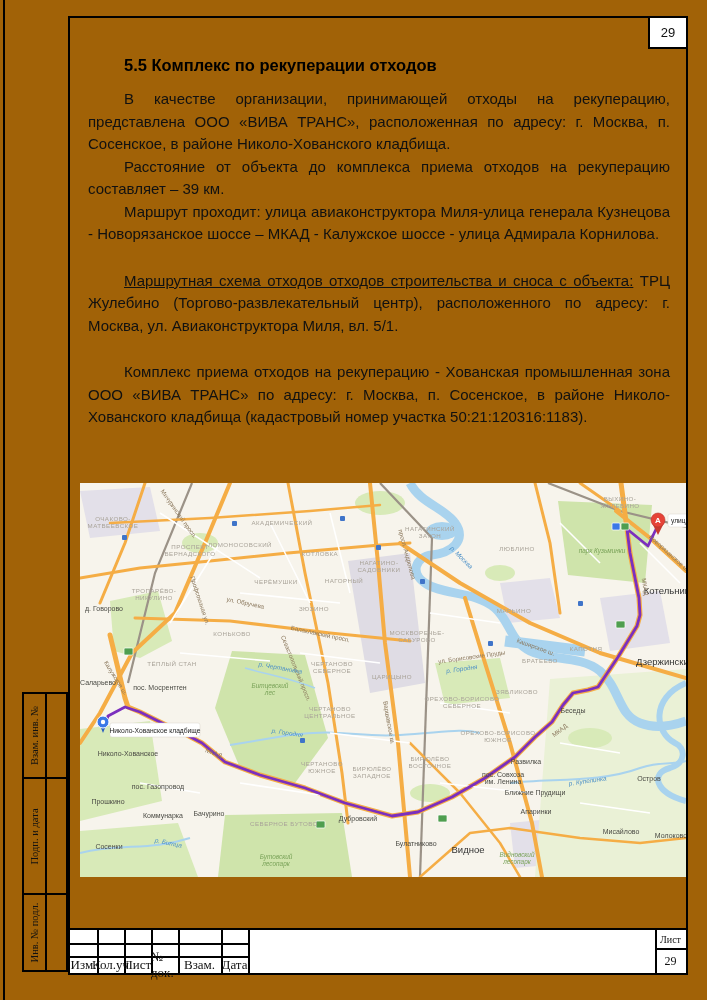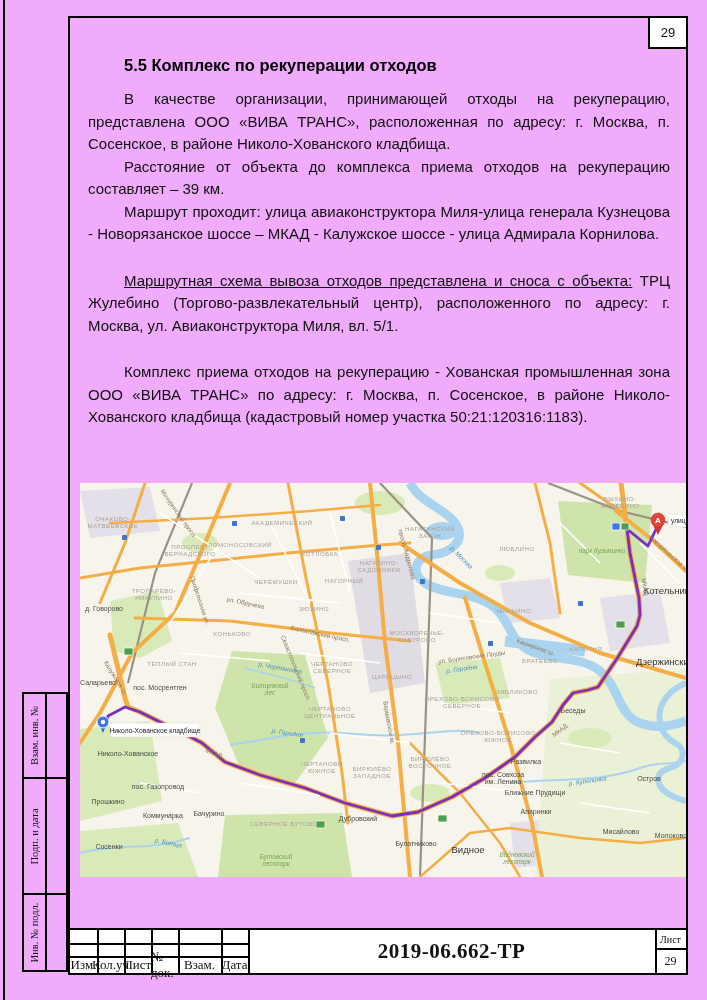--- a/index.html
+++ b/index.html
@@ -1,16 +1,16 @@
 <!DOCTYPE html>
 <html><head>
 <meta charset="utf-8">
 <style>
   html,body{margin:0;padding:0;background:#fff;}
-  .page{position:relative;width:707px;height:1000px;background:#f0abfc;overflow:hidden;
+  .page{position:relative;width:707px;height:1000px;background:#a16207;overflow:hidden;
         font-family:"Liberation Sans",sans-serif;color:#111;}
   .left-edge{position:absolute;left:3px;top:0;width:2px;height:1000px;background:#000;}
   .frame{position:absolute;left:68px;top:16px;width:620px;height:959px;
          border:2px solid #000;box-sizing:border-box;}
   .pagenum-box{position:absolute;left:648px;top:16px;width:40px;height:33px;
          border:2px solid #000;box-sizing:border-box;display:flex;align-items:center;
          justify-content:center;font-size:13px;background:#fff;}
   
   .content{position:absolute;left:88px;top:56px;width:582px;}
   .content h1{font-size:16.5px;font-weight:bold;margin:0 0 13px 36px;color:#000;}
@@ -60,21 +60,21 @@
   <div class="frame"></div>
   <div class="pagenum-box">
     <span>29</span>
   </div>
 
   <div class="content">
     <h1>5.5 Комплекс по рекуперации отходов</h1>
     <p>В качестве организации, принимающей отходы на рекуперацию, представлена ООО «ВИВА ТРАНС», расположенная по адресу: г. Москва, п. Сосенское, в районе Николо-Хованского кладбища.</p>
     <p>Расстояние от объекта до комплекса приема отходов на рекуперацию составляет – 39 км.</p>
     <p>Маршрут проходит: улица авиаконструктора Миля-улица генерала Кузнецова - Новорязанское шоссе – МКАД - Калужское шоссе - улица Адмирала Корнилова.</p>
-    <p class="gap"><span class="u">Маршрутная схема вывоза отходов представлена и сноса с объекта:</span><span> ТРЦ Жулебино (Торгово-развлекательный центр), расположенного по адресу: г. Москва, ул. Авиаконструктора Миля, вл. 5/1.</span></p>
+    <p class="gap"><span class="u">Маршрутная схема отходов отходов строительства и сноса с объекта:</span><span> ТРЦ Жулебино (Торгово-развлекательный центр), расположенного по адресу: г. Москва, ул. Авиаконструктора Миля, вл. 5/1.</span></p>
     <p class="gap">Комплекс приема отходов на рекуперацию - Хованская промышленная зона ООО «ВИВА ТРАНС» по адресу: г. Москва, п. Сосенское, в районе Николо-Хованского кладбища (кадастровый номер участка 50:21:120316:1183).</p>
   </div>
 
   <div class="map">
     <svg id="map-svg" width="606" height="394" viewBox="0 0 606 394">
       <rect x="0" y="0" width="606" height="394" fill="#f7f4ec"></rect>
 
       <g fill="#e3e0e9">
         <path d="M0,8 L70,4 L80,48 L10,55 Z"></path>
         <path d="M268,78 L330,70 L345,200 L290,210 Z" fill="#dfdce4"></path>
@@ -303,17 +303,16 @@
       <div class="tb-v" style="left:178px"></div>
     <div class="tb-v" style="left:585px;height:43px"></div>
     <div class="tb-h" style="top:13px"></div>
       <div class="tb-h" style="top:26px"></div>
     <div class="tb-col" style="left:0;width:27px">Изм.</div>
     <div class="tb-col" style="left:27px;width:27px">Кол.уч</div>
     <div class="tb-col" style="left:54px;width:27px">Лист</div>
     <div class="tb-col" style="left:81px;width:24px">№ док.</div>
     <div class="tb-col" style="left:108px;width:43px">Взам.</div>
     <div class="tb-col" style="left:151px;width:27px">Дата</div>
-    <div class="tb-doc">2019-06.662-ТР</div>
     <div class="tb-sheet-label">Лист</div>
     <div class="tb-sheet-num">29</div>
   </div>
 </div>
 
 </body></html>

